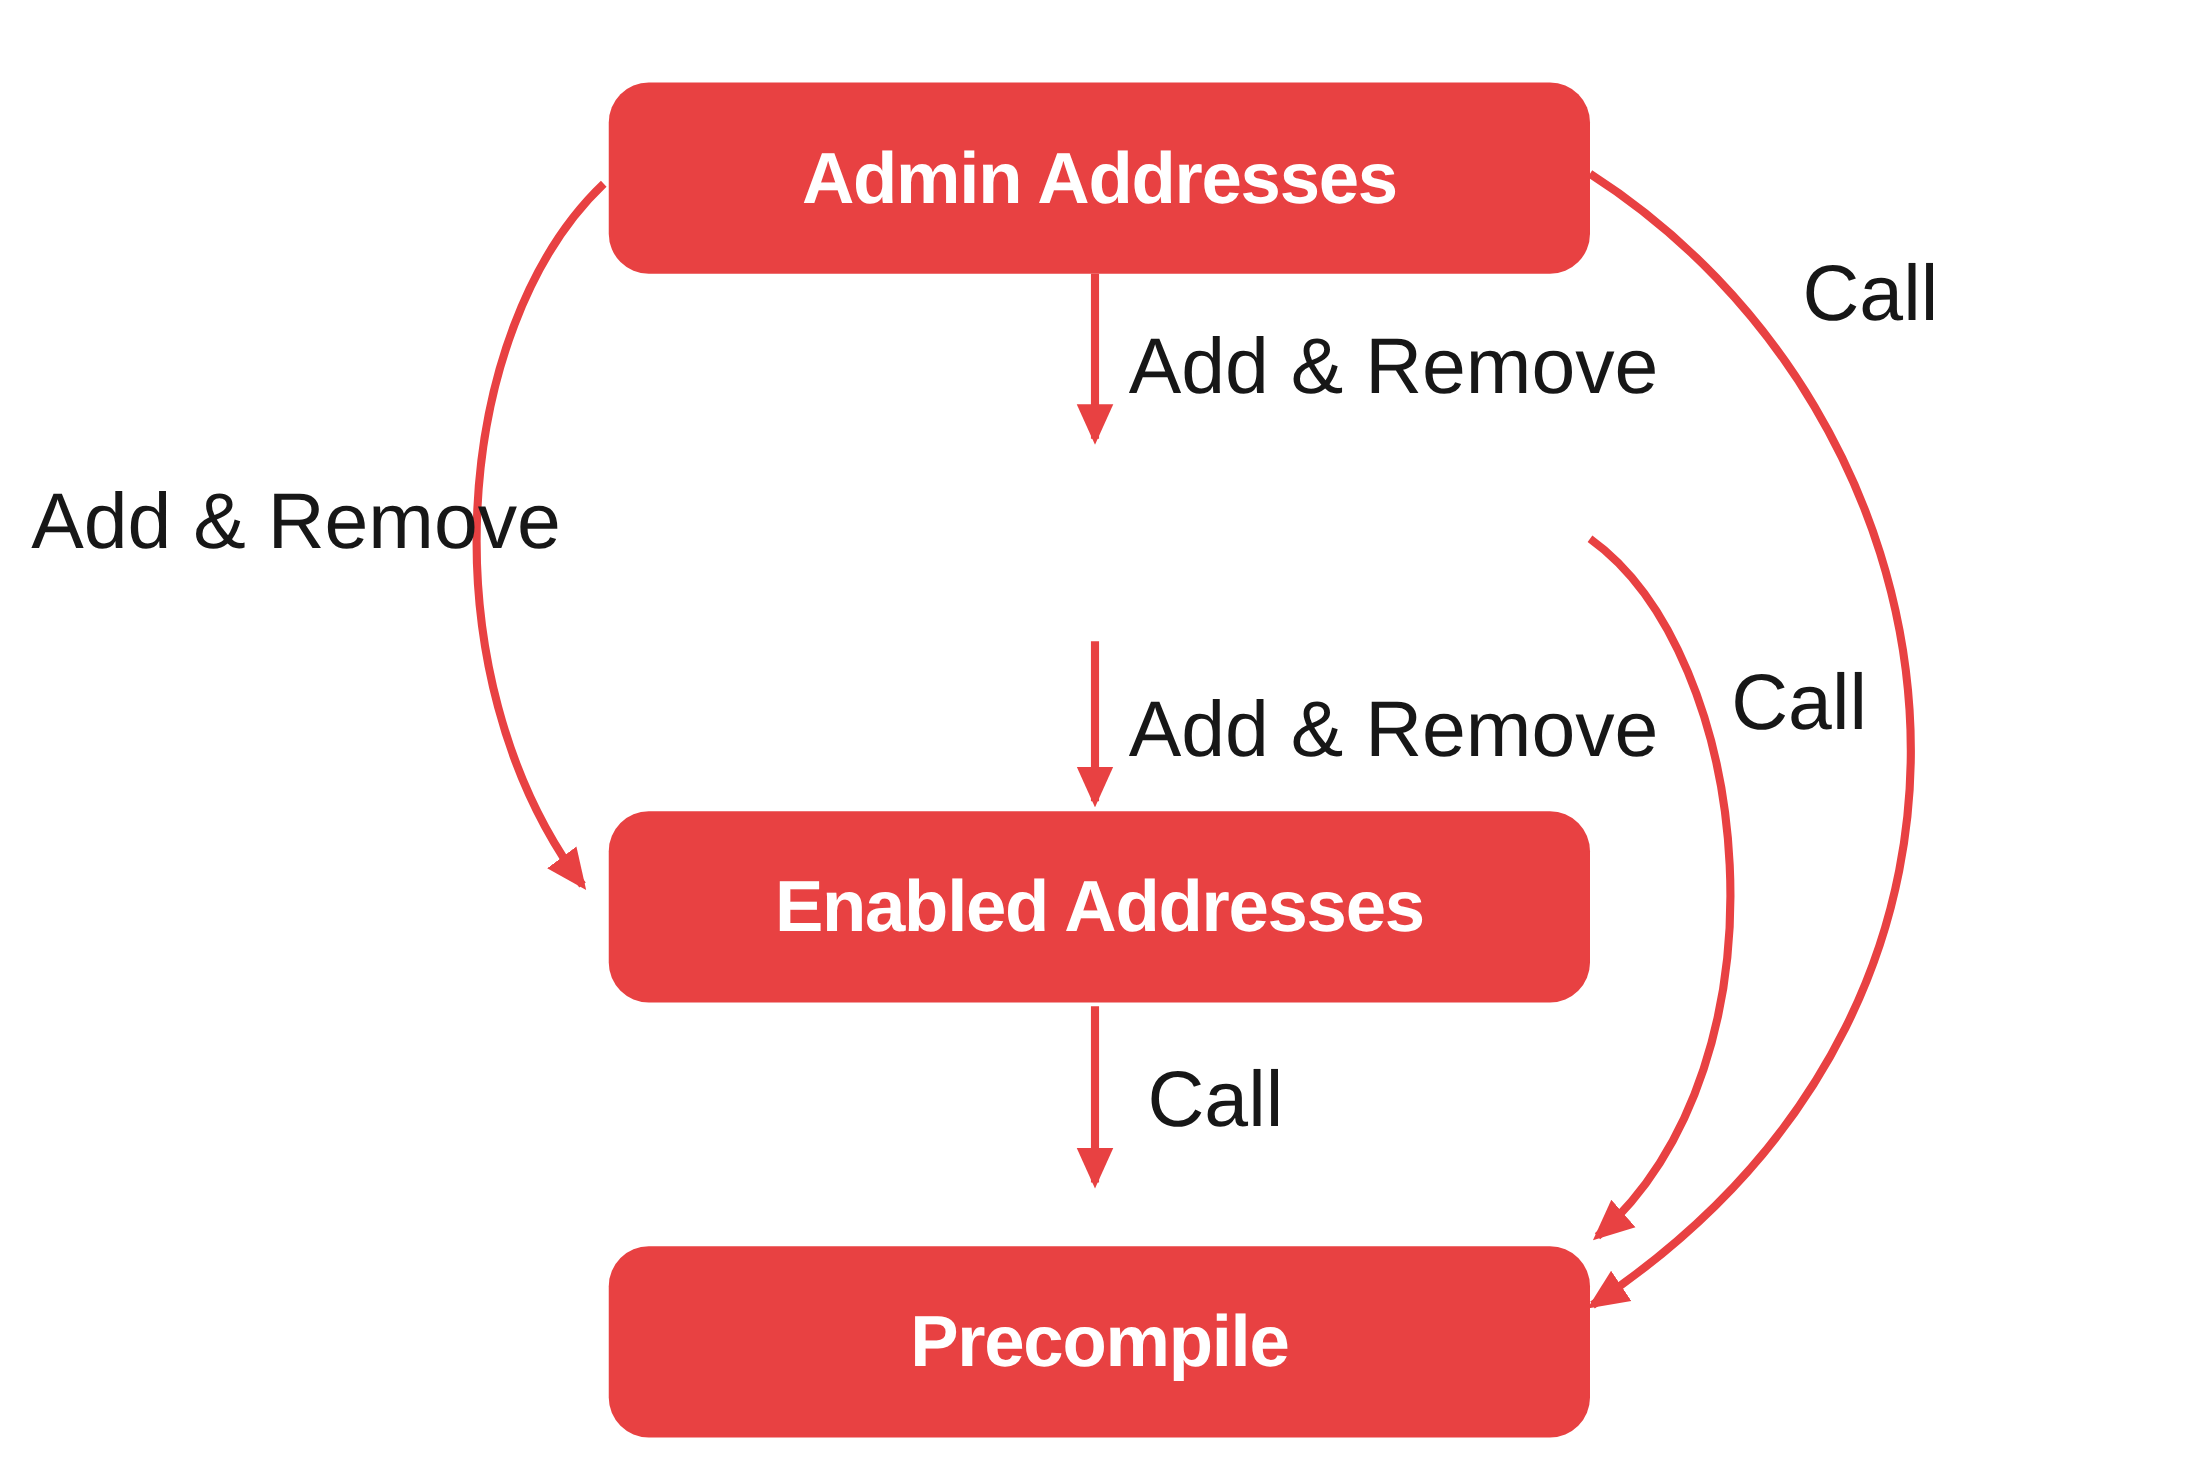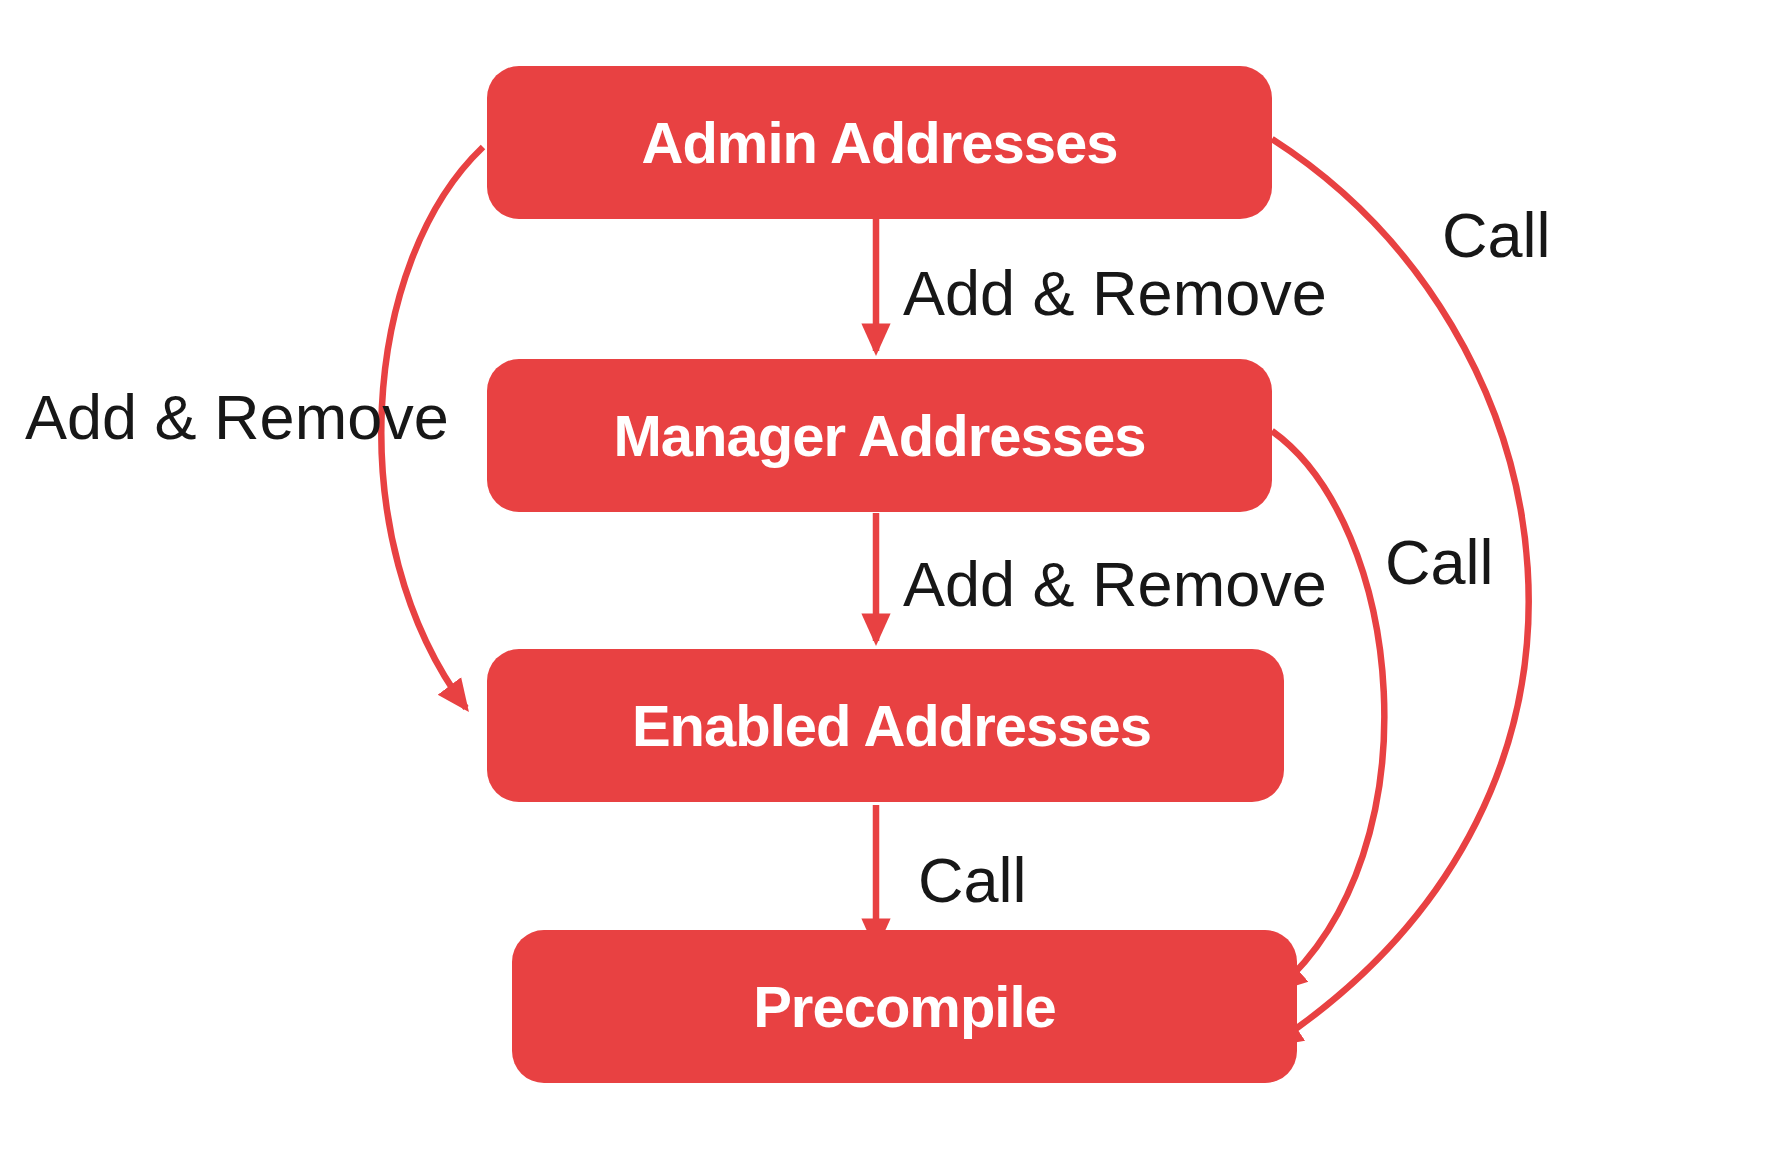--- a/index.html
+++ b/index.html
@@ -40,22 +40,22 @@
   }
   .edge-label{
     position:absolute;
     color:var(--label-text);
     font-size:63px;
     line-height:1;
     white-space:nowrap;
   }
   #node-admin{top:66px;}
   #node-manager{top:359px;}
-  #node-enabled{top:649px;padding-left:12px;}
-  #node-precompile{top:930px;margin-left:25px;}
+  #node-enabled{top:649px;}
+  #node-precompile{top:997px;}
   #label-admin-manager{left:903px;top:262px;}
   #label-manager-enabled{left:903px;top:553px;}
   #label-enabled-precompile{left:918px;top:849px;}
   #label-admin-enabled{left:25px;top:386px;}
   #label-admin-precompile{left:1442px;top:204px;}
   #label-manager-precompile{left:1385px;top:531px;}
 </style>
 </head>
 <body>
 
@@ -73,23 +73,20 @@
     <path class="edge" marker-end="url(#ah)" d="M876,805 L876,946"></path>
     <path class="edge" marker-end="url(#ah)" d="M483,147 C362,262 340,540 466,708"></path>
     <path class="edge" marker-end="url(#ah)" d="M1272,139 C1570,330 1655,790 1274,1044"></path>
     <path class="edge" marker-end="url(#ah)" d="M1272,431 C1402,524 1438,848 1278,989"></path>
   </svg>
 
   <div class="node" id="node-admin">
     <span class="node-label">Admin Addresses</span>
   </div>
 
-  <div class="node" id="node-manager">
-    <span class="node-label">Manager Addresses</span>
-  </div>
 
   <div class="node" id="node-enabled">
     <span class="node-label">Enabled Addresses</span>
   </div>
 
   <div class="node" id="node-precompile">
     <span class="node-label">Precompile</span>
   </div>
 
   <div class="edge-label" id="label-admin-manager">Add &amp; Remove</div>

